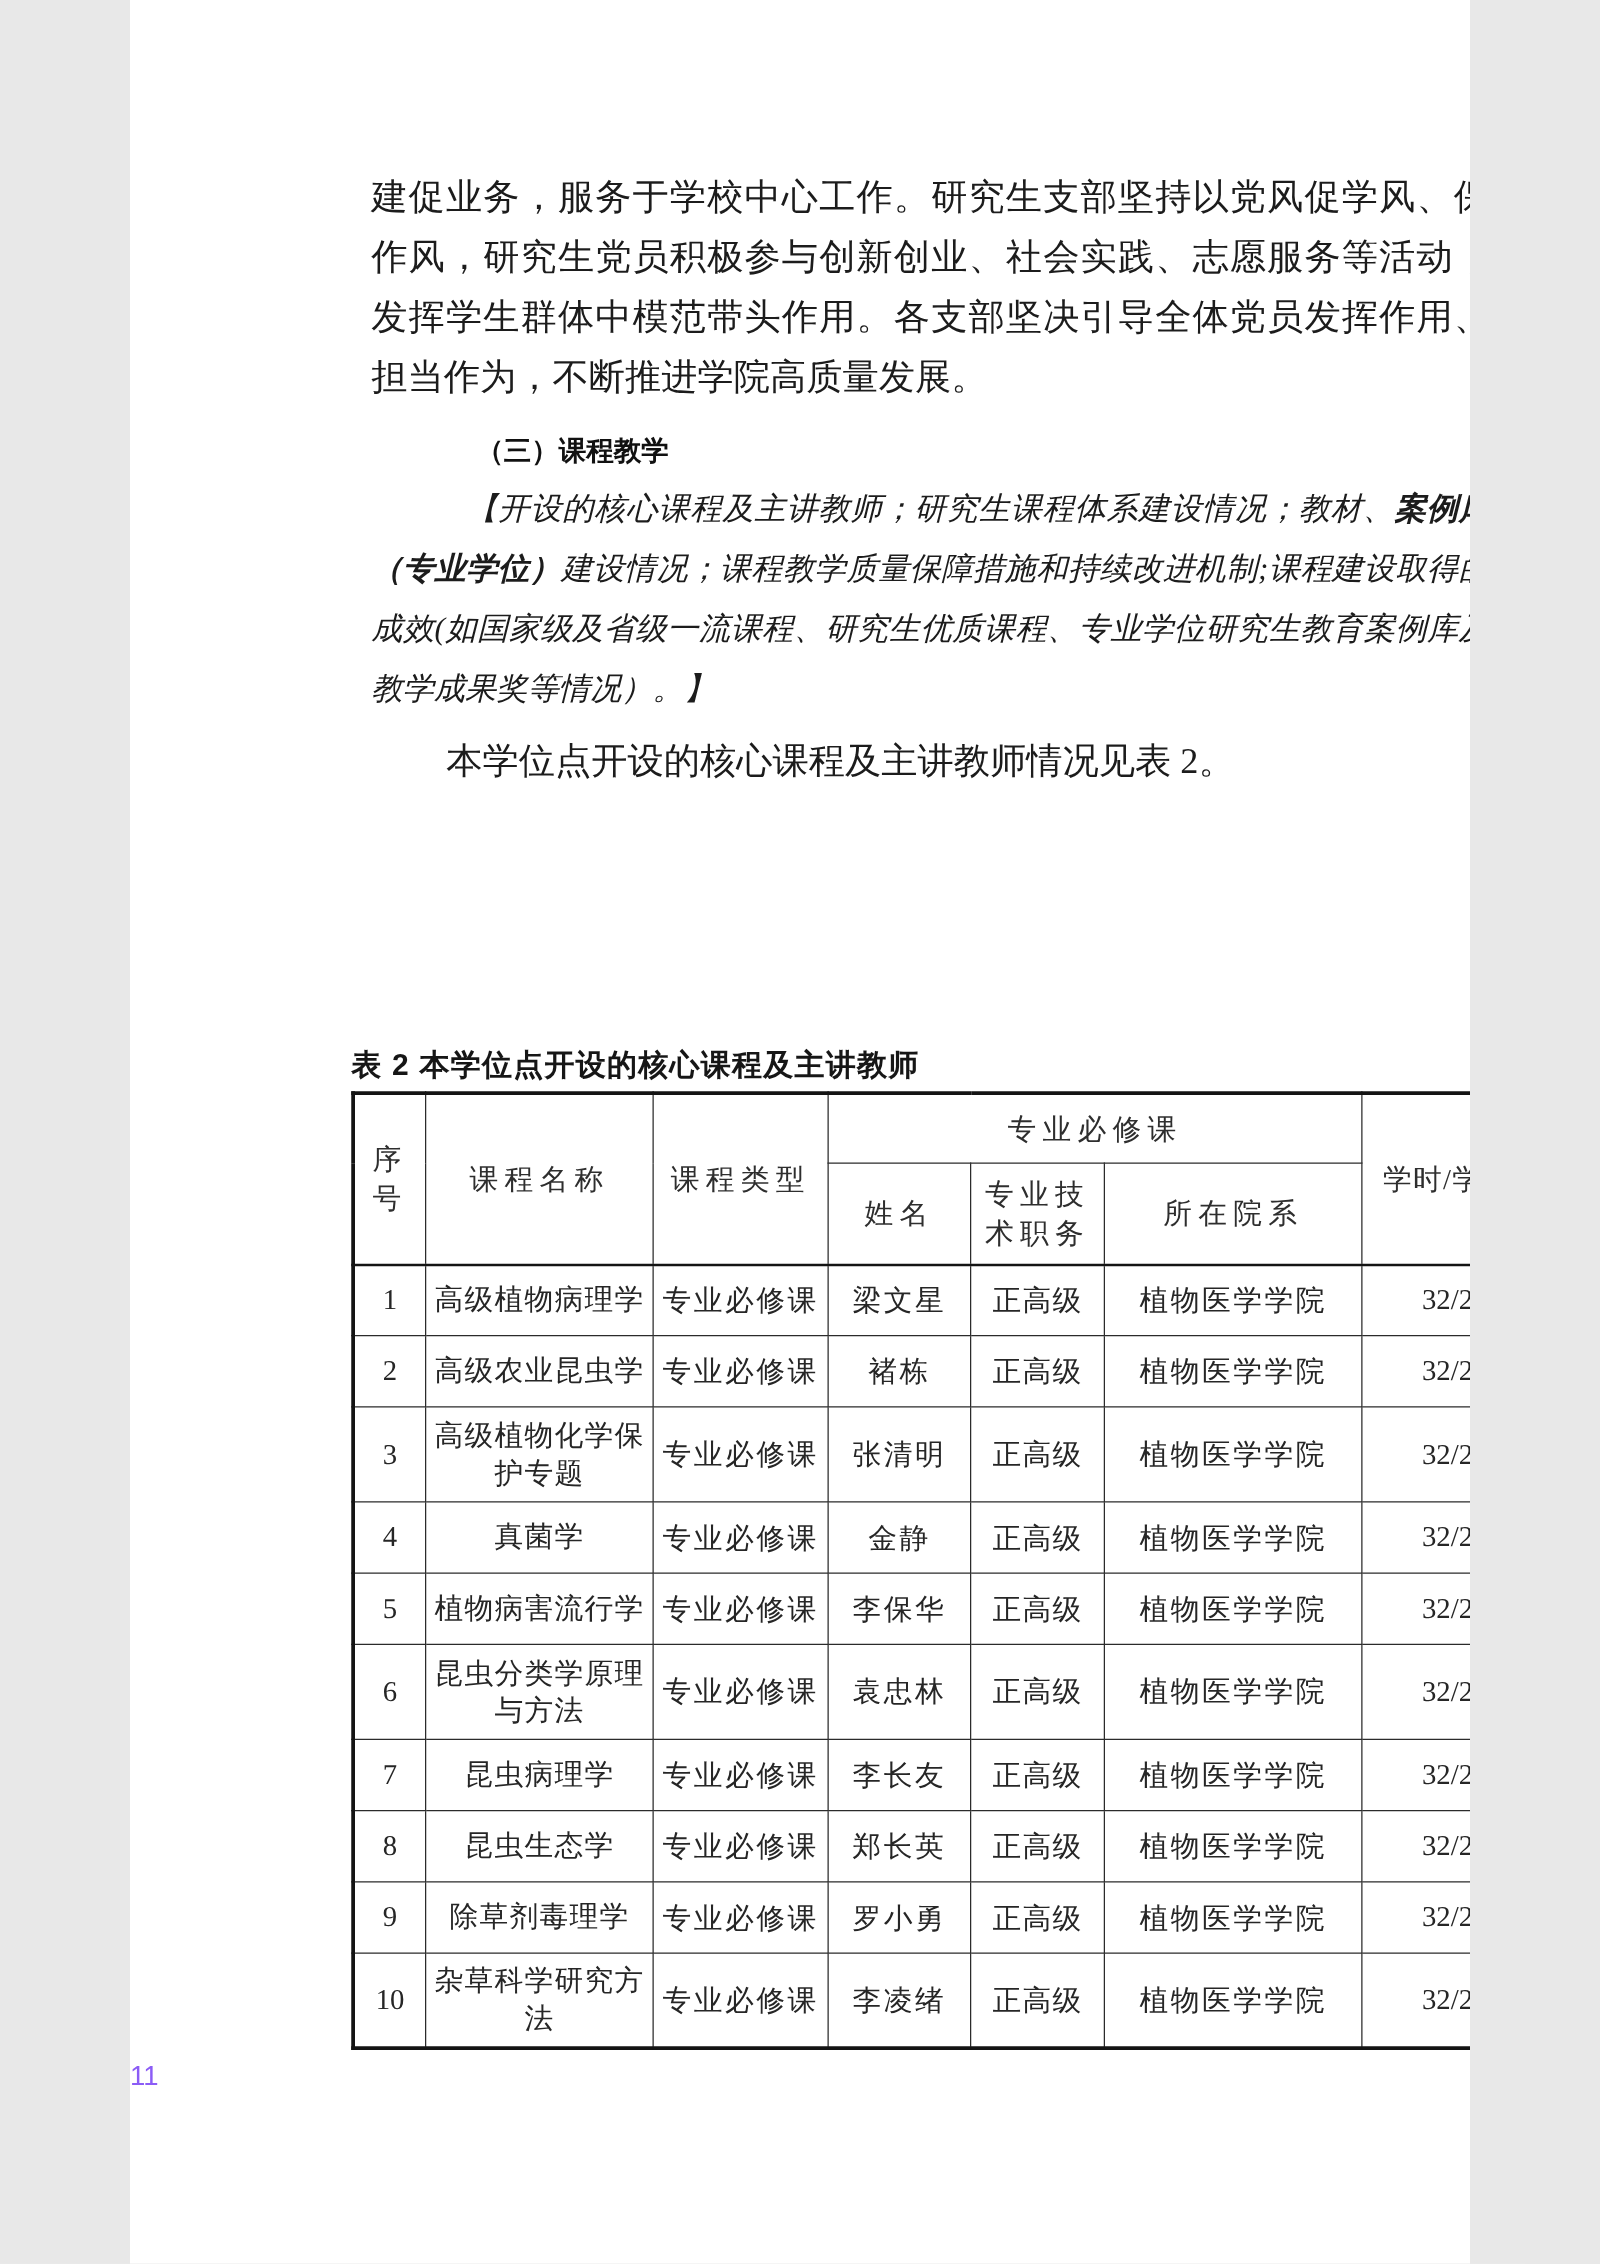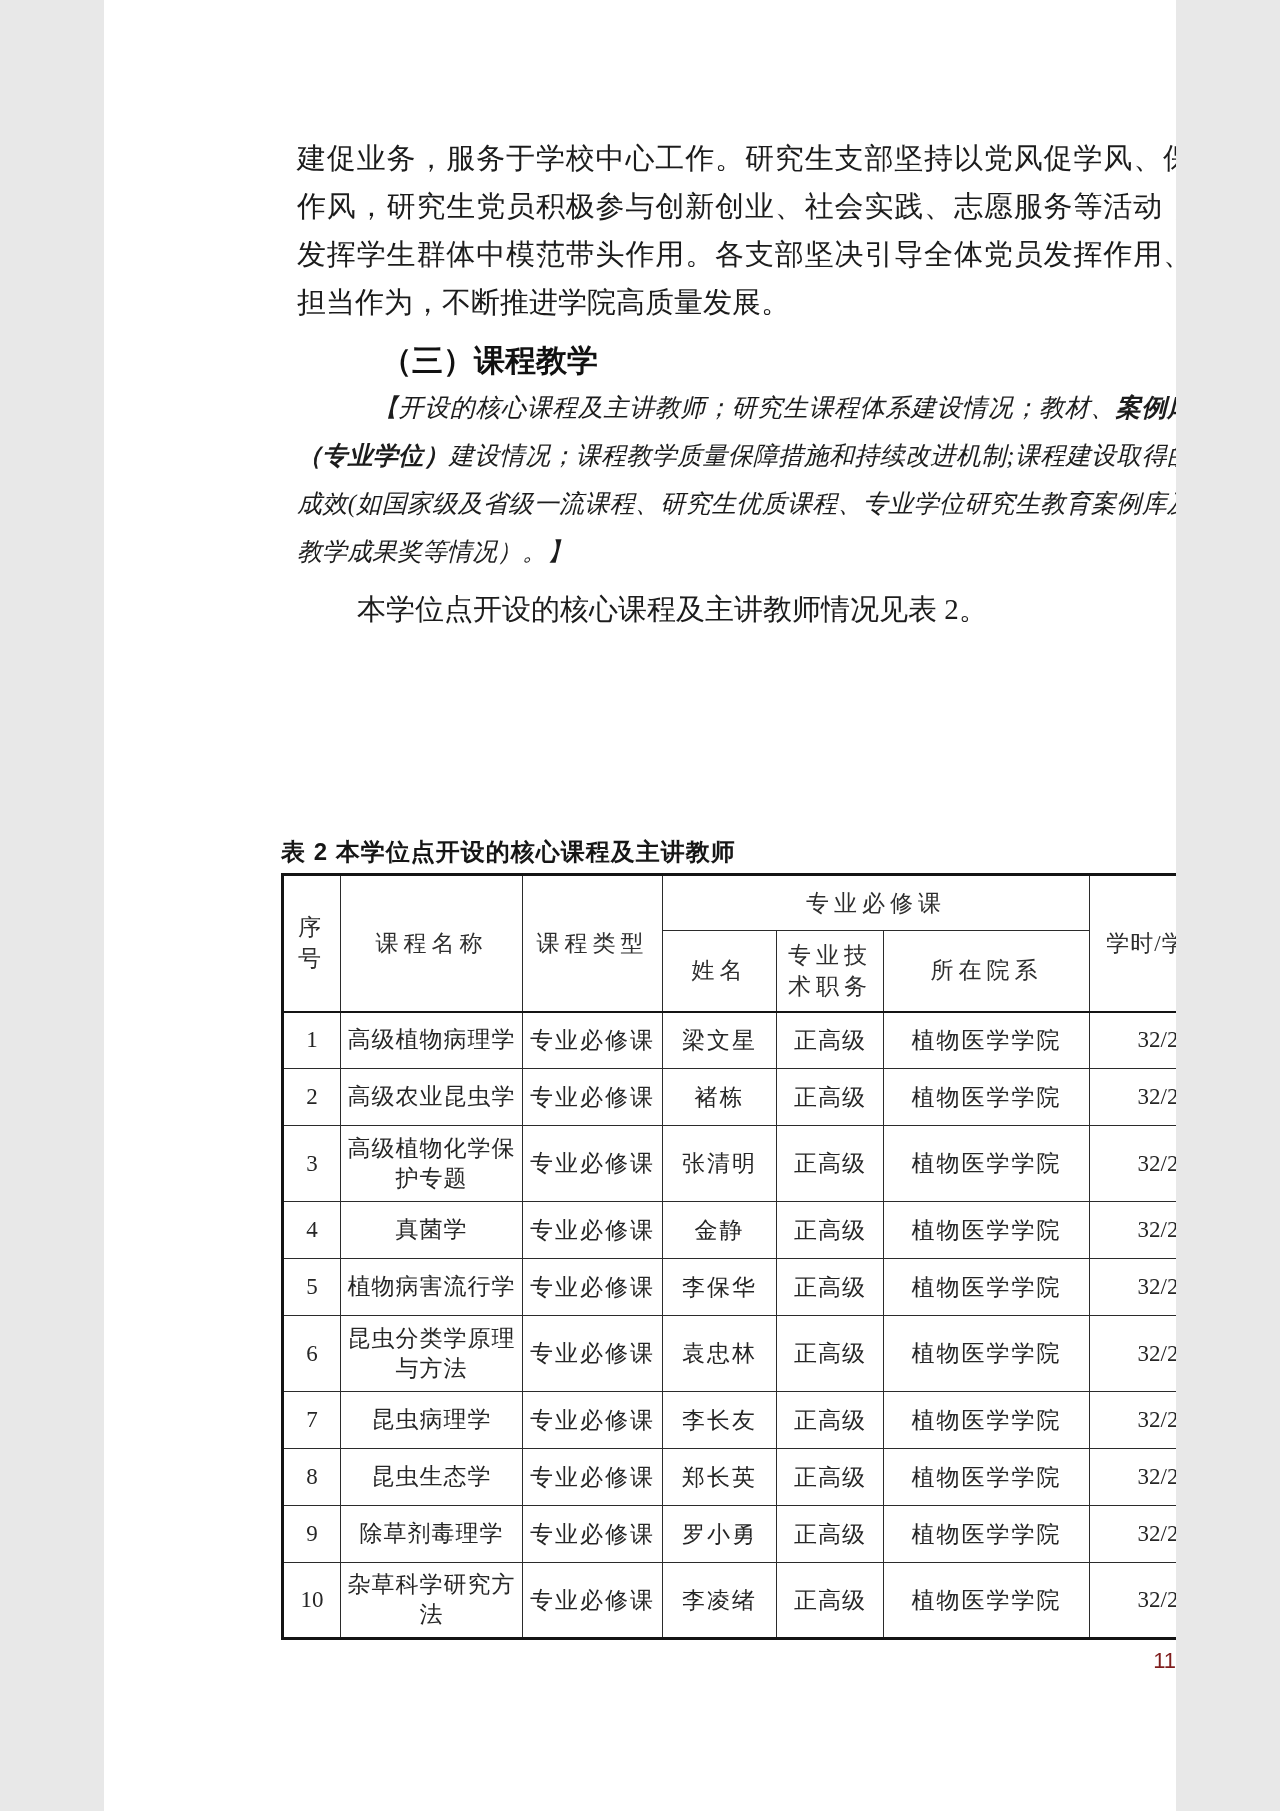--- a/index.html
+++ b/index.html
@@ -23,21 +23,21 @@
     line-height:48px;
     text-align:justify;
     text-justify:inter-ideograph;
     color:#1c1c1c;
   }
   p.p2 { margin-top:9px; text-indent:60px; }
   .heading {
     margin:12px 0 0 0;
     padding-left:84px;
     font-family:"Liberation Sans","DejaVu Sans",sans-serif;
-    font-size:31px;
+    font-size:22px;
     font-weight:bold;
     line-height:46px;
     color:#111;
   }
   p.kai {
     font-style:italic;          
     font-size:25px;
     line-height:48px;
     text-indent:76px;
     text-align:justify;
@@ -83,24 +83,24 @@
   td.c-course { letter-spacing:1px; line-height:30px;margin-top:30px; }
   td.c-type   { letter-spacing:2px; }
   td.c-name   { letter-spacing:2px; }
   td.c-title  { letter-spacing:1px; }
   td.c-dept   { letter-spacing:2px; }
   td.c-hours, td.c-seq { letter-spacing:0; }
 
   
   .pagenum {
     position:absolute; top:1648px; left:0; width:100%;
-    text-align:right;
+    text-align:left;
     font-family:"Liberation Sans","DejaVu Sans",sans-serif;
     font-size:22px;
-    color:#7f1d1d;
+    color:#8b5cf6;
   }
 </style>
 </head>
 <body>
 
 <div class="page">
 
   <div class="textblock">
     <p class="body p1">建促业务，服务于学校中心工作。研究生支部坚持以党风促学风、保作风，研究生党员积极参与创新创业、社会实践、志愿服务等活动，发挥学生群体中模范带头作用。各支部坚决引导全体党员发挥作用、担当作为，不断推进学院高质量发展。</p>
     <h3 class="heading">（三）课程教学</h3>

